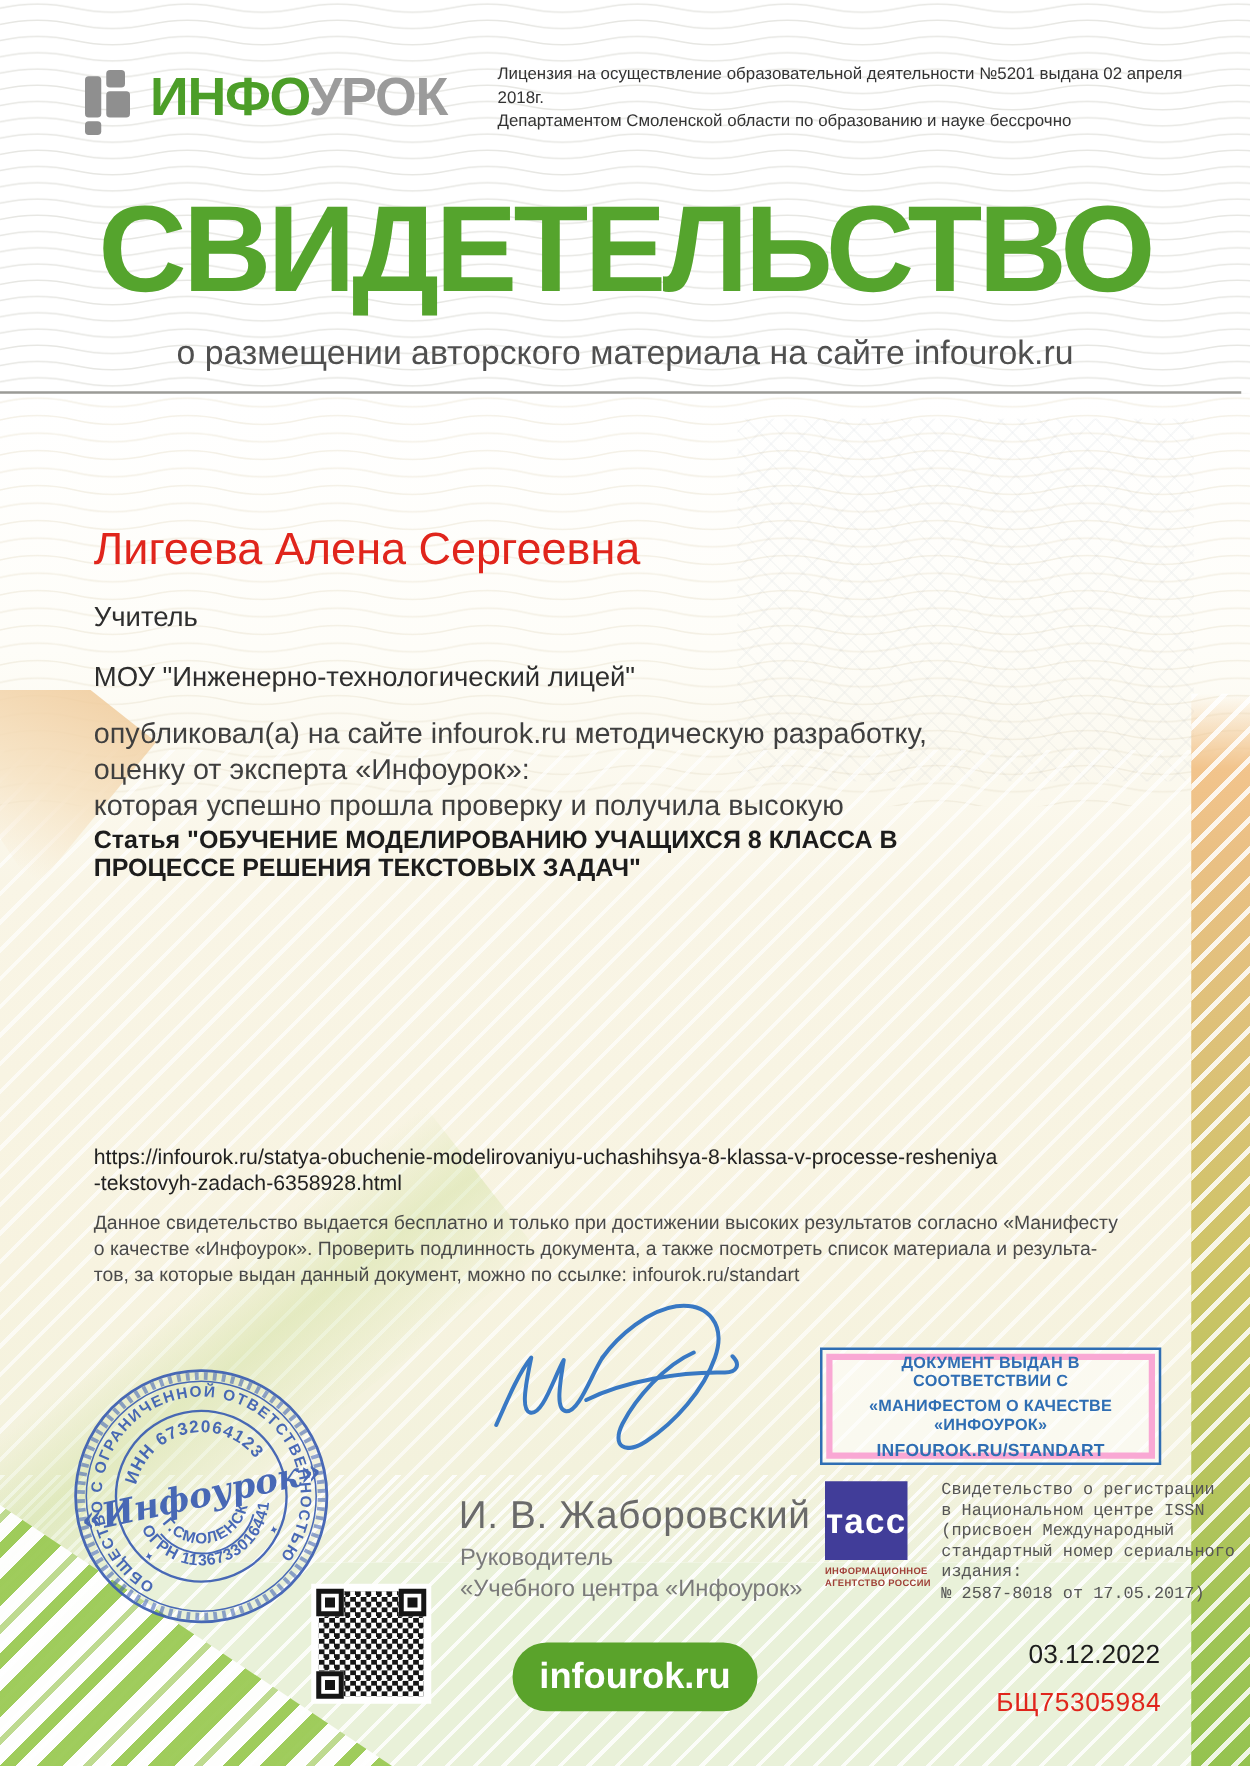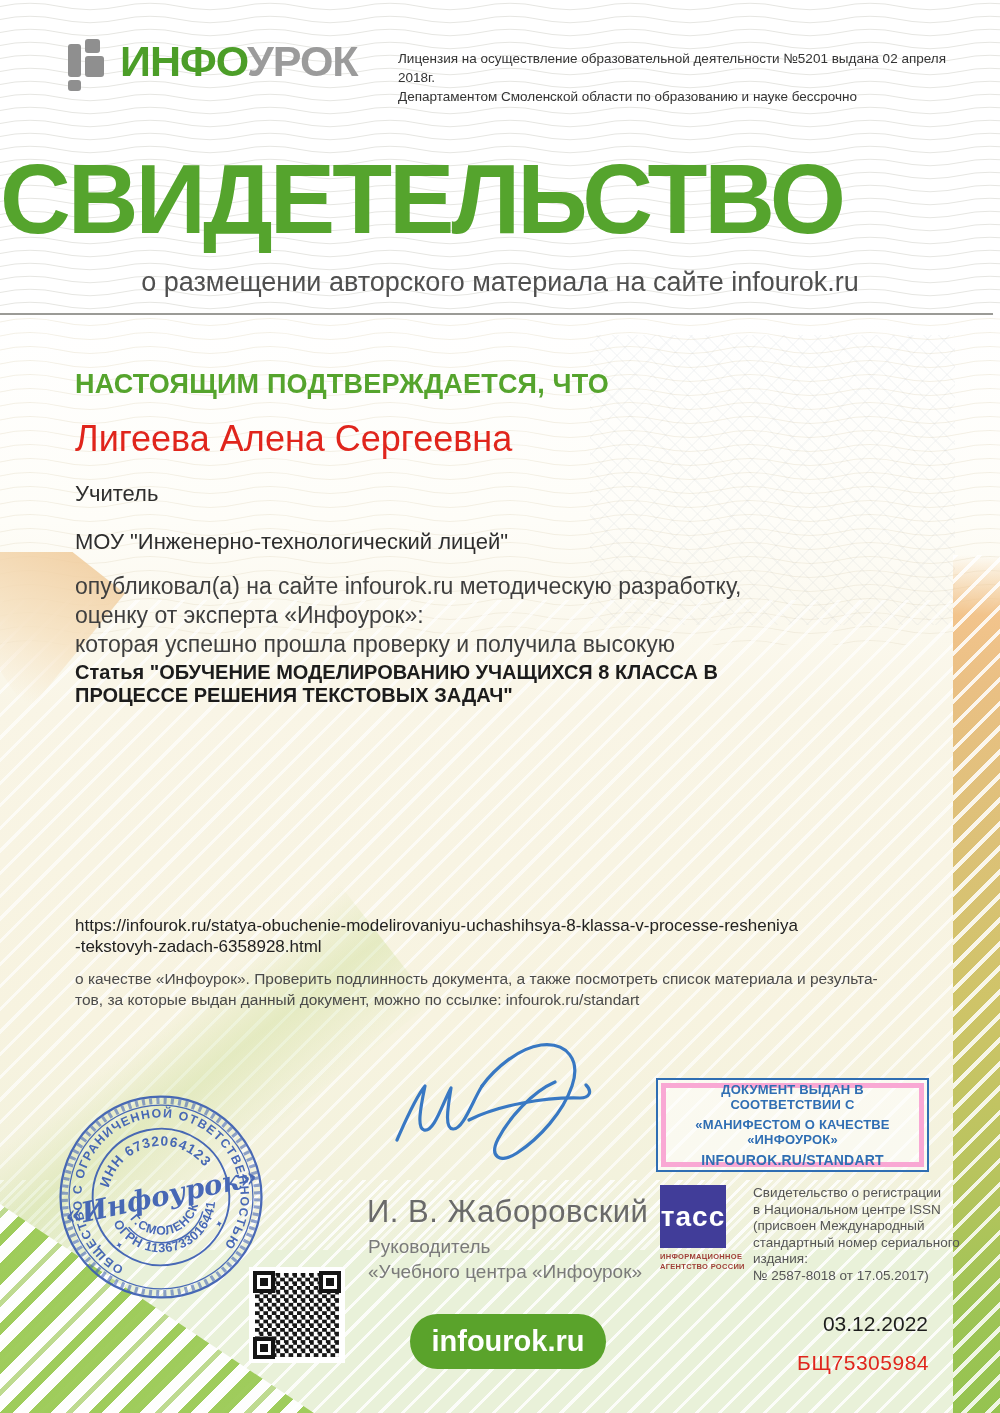--- a/index.html
+++ b/index.html
@@ -58,35 +58,35 @@
     background:repeating-linear-gradient(135deg,
       #9bca55 0 9px,#ffffff 9px 21px,
       #9bca55 21px 36px,#ffffff 36px 47px,
       #bcd98c 47px 52px,#ffffff 52px 63px);
     clip-path:polygon(0 22%,73% 100%,0 100%);
     opacity:.95;
   }
   .divider{position:absolute;left:0;top:313px;width:993px;height:2px;background:#9b9b97;}
 
   
-  .logo{position:absolute;left:66px;top:35px;display:flex;align-items:flex-start;}
+  .logo{position:absolute;left:66px;top:52px;display:flex;align-items:flex-start;}
   .logo-icon{width:48px;height:52px;position:relative;margin-right:6px;margin-top:3px;}
   .logo-icon i{position:absolute;background:#8f8f8f;border-radius:3px;}
   .li-a{left:2px;top:6px;width:13px;height:33px;}
   .li-b{left:2px;top:42px;width:13px;height:11px;}
   .li-c{left:19px;top:1px;width:15px;height:14px;}
   .li-d{left:19px;top:18px;width:19px;height:21px;border-radius:5px;}
   .logo-text{font-size:43px;font-weight:bold;letter-spacing:-1px;line-height:52px;white-space:nowrap;}
   .logo-green{color:#4c9e28;}
   .logo-gray{color:#9b9b9b;}
   .license{position:absolute;left:398px;top:49px;width:585px;font-size:13.5px;line-height:19px;color:#333;}
 
   
   .title{
-    position:absolute;left:0;right:0;top:150px;text-align:left;
+    position:absolute;left:0;right:0;top:150px;text-align:center;
     font-size:98px;font-weight:bold;letter-spacing:-3px;line-height:1;
     color:#55a42d;white-space:nowrap;
   }
   .subtitle{position:absolute;left:0;right:0;top:267px;text-align:center;font-size:27px;color:#4f4f4f;}
 
   
   .confirm{position:absolute;left:75px;top:369px;font-size:27px;font-weight:bold;color:#55a42d;letter-spacing:.2px;}
   .name{position:absolute;left:75px;top:418px;font-size:36px;color:#e0251c;}
   .role{position:absolute;left:75px;top:481px;font-size:22px;color:#2e2e2e;}
   .org{position:absolute;left:75px;top:529px;font-size:22px;color:#2e2e2e;}
@@ -109,21 +109,21 @@
 
   
   .mbox{position:absolute;left:656px;top:1078px;width:273px;height:94px;border:2px solid #2f6eb3;background:rgba(255,255,255,.55);box-sizing:border-box;}
   .mbox-inner{position:absolute;inset:3px;border:5px solid #f9a8d4;display:flex;flex-direction:column;justify-content:center;text-align:center;gap:5px;}
   .mbox-line{font-size:13px;font-weight:bold;color:#2f6eb3;letter-spacing:.2px;}
   .mbox-strong{font-size:14px;font-weight:800;}
 
   
   .tass-logo{position:absolute;left:660px;top:1185px;width:66px;height:63px;background:#413d99;color:#fff;display:flex;align-items:center;justify-content:center;font-size:28px;font-weight:bold;letter-spacing:1px;}
   .tass-sub{position:absolute;left:660px;top:1252px;width:90px;font-size:7.5px;line-height:10px;font-weight:bold;color:#a04038;letter-spacing:.3px;}
-  .issn{position:absolute;left:753px;top:1185px;font-size:13.5px;line-height:16.5px;color:#555;}
+  .issn{position:absolute;left:753px;top:1185px;font-size:13.5px;line-height:16.5px;color:#555;font-family:Liberation Mono, monospace;}
 
   
   .qr{position:absolute;left:249px;top:1267px;width:96px;height:96px;background:#fff;}
   .qr-mods{position:absolute;inset:6px;background:repeating-conic-gradient(#161616 0% 25%,#ffffff 0% 50%);background-size:8.4px 8.4px;}
   .qf{position:absolute;width:22px;height:22px;border:4px solid #151515;background:#fff;box-sizing:border-box;}
   .qf::after{content:"";position:absolute;inset:3px;background:#151515;}
   .qf1{left:4px;top:4px;} .qf2{right:4px;top:4px;} .qf3{left:4px;bottom:4px;}
 
   
   .pill{
@@ -176,39 +176,39 @@
     <div class="logo-text"><span class="logo-green">ИНФО</span><span class="logo-gray">УРОК</span></div>
   </div>
   <div class="license">
     <div>Лицензия на осуществление образовательной деятельности №5201 выдана 02 апреля 2018г.</div>
     <div>Департаментом Смоленской области по образованию и науке бессрочно</div>
   </div>
 
   <div class="title">СВИДЕТЕЛЬСТВО</div>
   <div class="subtitle">о размещении авторского материала на сайте infourok.ru</div>
 
-  <div class="confirm">НАСТОЯЩИМ ПОДТВЕРЖДАЕТСЯ, ЧТО</div>
   <div class="name">Лигеева Алена Сергеевна</div>
   <div class="role">Учитель</div>
   <div class="org">МОУ "Инженерно-технологический лицей"</div>
   <div class="body-par">
     <div>опубликовал(а) на сайте infourok.ru методическую разработку,</div>
     <div>оценку от эксперта «Инфоурок»:</div>
     <div>которая успешно прошла проверку и получила высокую</div>
   </div>
   <div class="work">
     <div>Статья "ОБУЧЕНИЕ МОДЕЛИРОВАНИЮ УЧАЩИХСЯ 8 КЛАССА В</div>
     <div>ПРОЦЕССЕ РЕШЕНИЯ ТЕКСТОВЫХ ЗАДАЧ"</div>
   </div>
 
   <div class="url">
     <div>https://infourok.ru/statya-obuchenie-modelirovaniyu-uchashihsya-8-klassa-v-processe-resheniya</div>
     <div>-tekstovyh-zadach-6358928.html</div>
   </div>
   <div class="disclaimer">
+    <div>Данное свидетельство выдается бесплатно и только при достижении высоких  результатов согласно «Манифесту</div>
     <div>о качестве «Инфоурок». Проверить подлинность документа, а также посмотреть список материала и результа-</div>
     <div>тов, за которые выдан данный документ, можно по ссылке: infourok.ru/standart</div>
   </div>
 
   <svg class="stamp" viewBox="0 0 230 230">
     <g transform="translate(115,115) rotate(-12)" fill="none" stroke="#3a5db2">
       <circle r="106" stroke-width="2.4"></circle>
       <circle r="97" stroke-width="1.3"></circle>
       <circle r="101.5" stroke-width="6.5" stroke-dasharray="3.2 4.4" opacity="0.6"></circle>
       <circle r="72" stroke-width="2"></circle>

